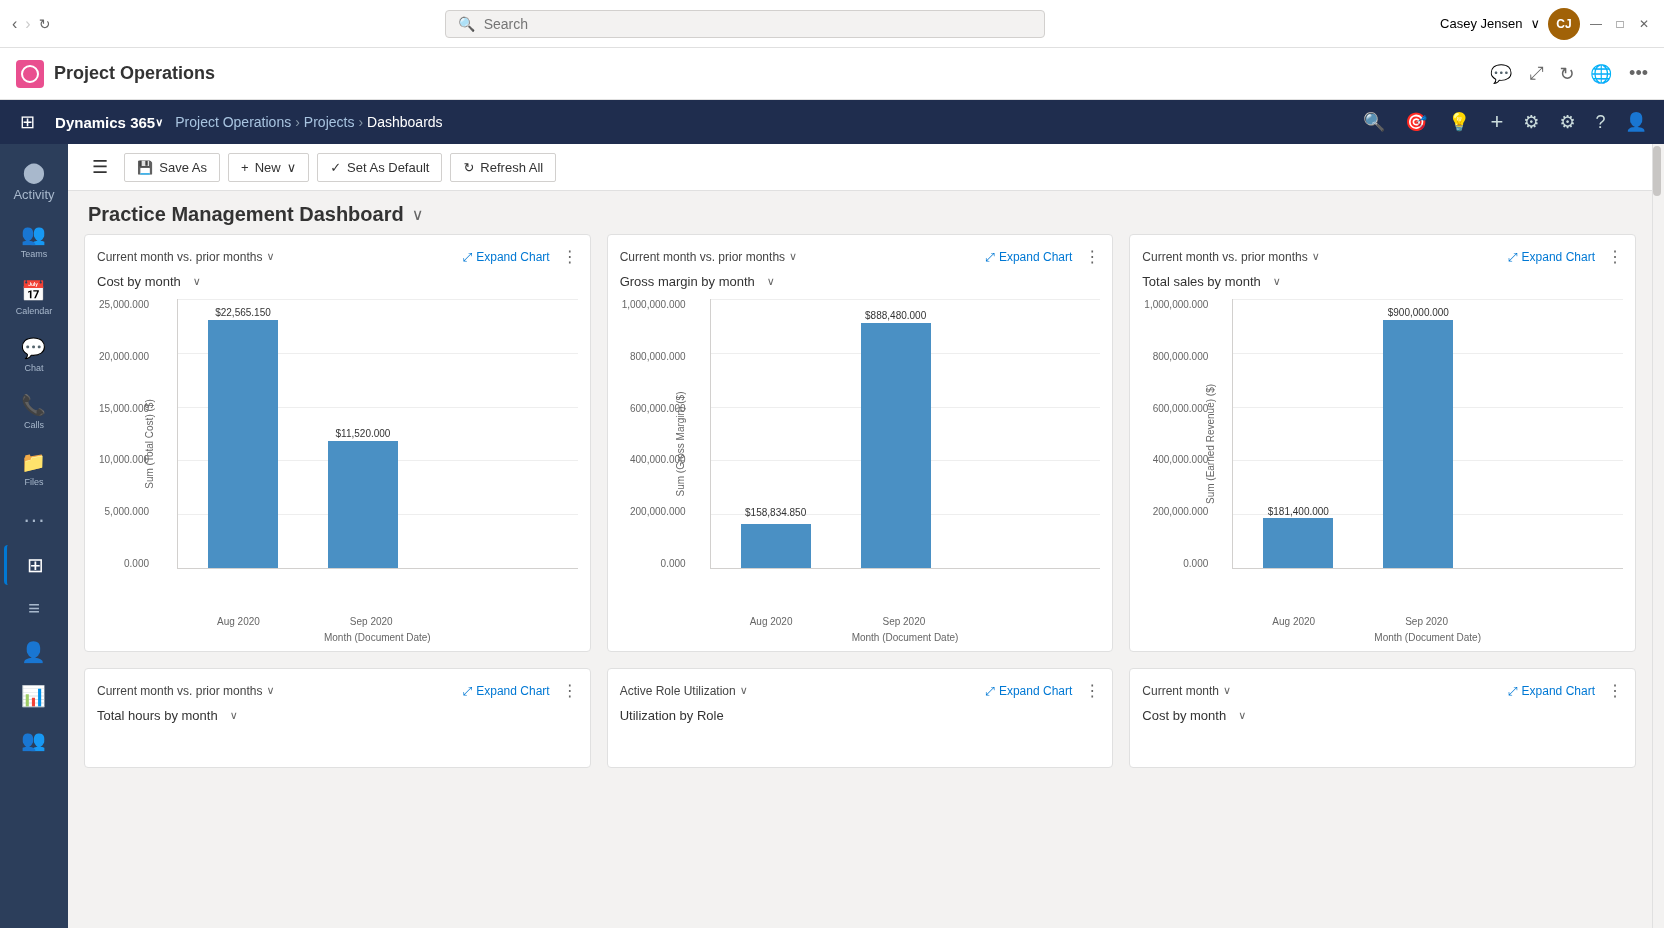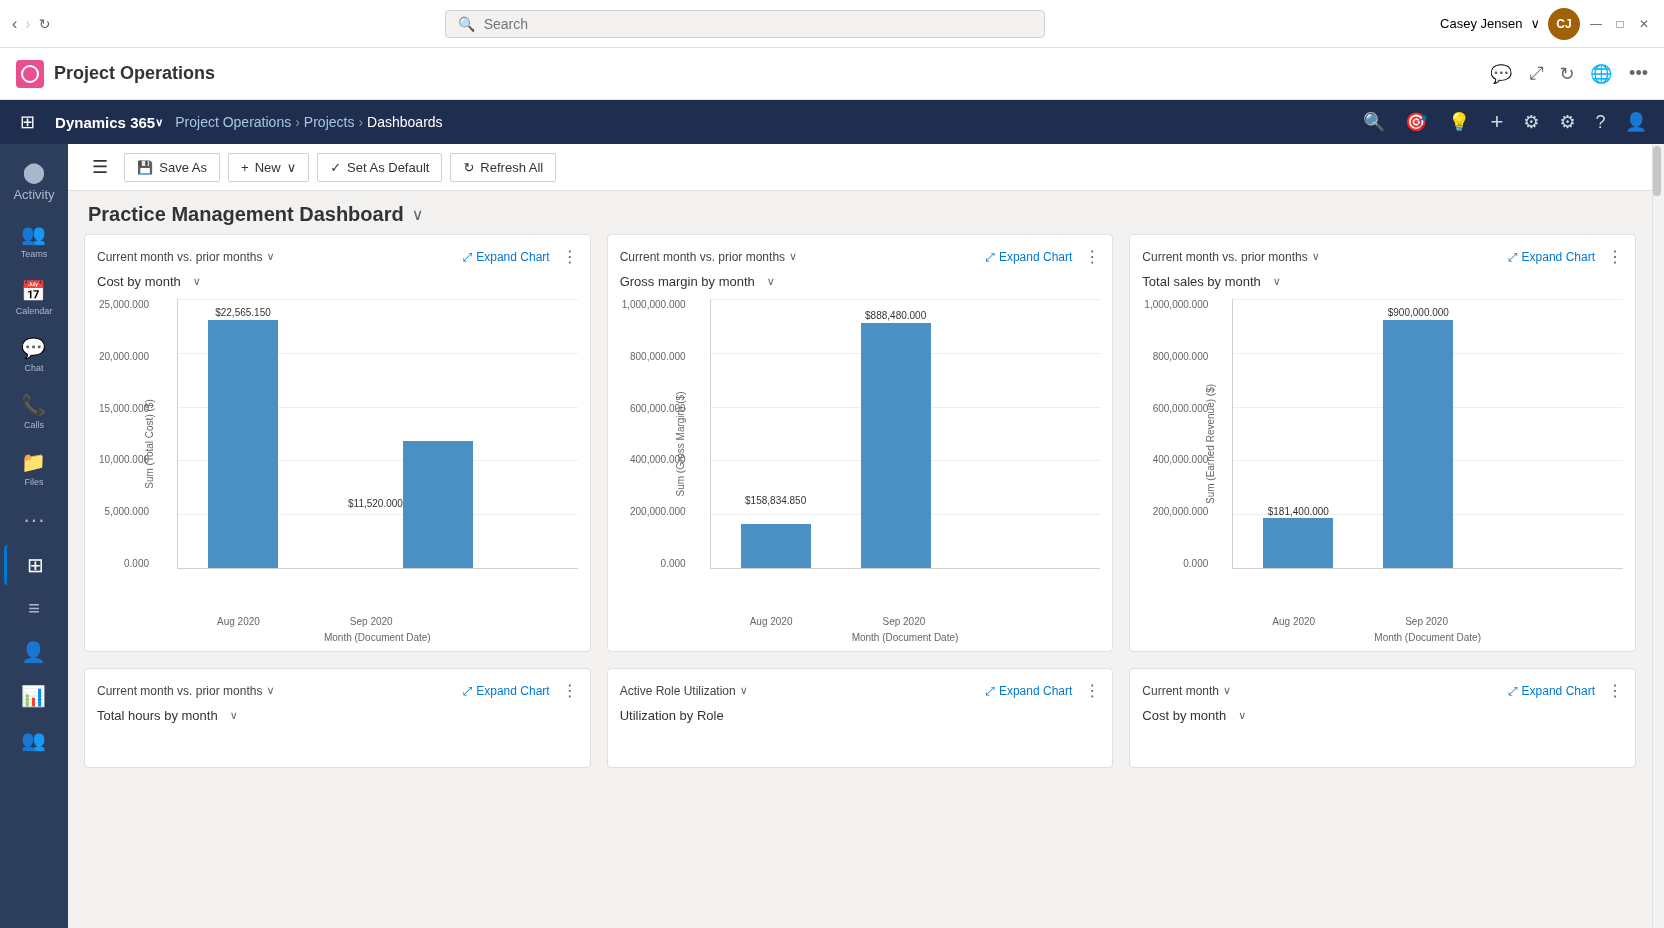--- a/index.html
+++ b/index.html
@@ -306,21 +306,21 @@
               <div style="position:absolute;left:0;right:0;top:20%;border-top:1px solid #eeeeee;"></div>
               <div style="position:absolute;left:0;right:0;top:40%;border-top:1px solid #eeeeee;"></div>
               <div style="position:absolute;left:0;right:0;top:60%;border-top:1px solid #eeeeee;"></div>
               <div style="position:absolute;left:0;right:0;top:80%;border-top:1px solid #eeeeee;"></div>
 
               <div style="position:absolute;bottom:0;left:30px;display:flex;align-items:flex-end;gap:50px;height:calc(100% - 0px);">
                 <div style="display:flex;flex-direction:column;align-items:center;">
                   <span style="font-size:10px;color:#333;margin-bottom:2px;">$22,565.150</span>
                   <div style="width:70px;height:248px;background:#4a90c4;"></div>
                 </div>
-                <div style="display:flex;flex-direction:row;align-items:center;margin-left:20px;">
+                <div style="display:flex;flex-direction:column;align-items:center;">
                   <span style="font-size:10px;color:#333;margin-bottom:2px;">$11,520.000</span>
                   <div style="width:70px;height:127px;background:#4a90c4;"></div>
                 </div>
               </div>
             </div>
 
             <div style="position:absolute;bottom:-38px;left:0;right:0;display:flex;justify-content:flex-start;gap:90px;padding-left:40px;">
               <span style="font-size:10px;color:#666;">Aug 2020</span>
               <span style="font-size:10px;color:#666;">Sep 2020</span>
             </div>
@@ -359,21 +359,21 @@
             </div>
             <div style="position:absolute;left:-82px;top:50%;transform:translateY(-50%) rotate(-90deg);font-size:10px;color:#666;white-space:nowrap;">Sum (Gross Margin) ($)</div>
             <div style="position:absolute;left:0;right:0;top:0;bottom:20px;border-left:1px solid #d2d0ce;border-bottom:1px solid #d2d0ce;">
               <div style="position:absolute;left:0;right:0;top:0%;border-top:1px solid #eeeeee;"></div>
               <div style="position:absolute;left:0;right:0;top:20%;border-top:1px solid #eeeeee;"></div>
               <div style="position:absolute;left:0;right:0;top:40%;border-top:1px solid #eeeeee;"></div>
               <div style="position:absolute;left:0;right:0;top:60%;border-top:1px solid #eeeeee;"></div>
               <div style="position:absolute;left:0;right:0;top:80%;border-top:1px solid #eeeeee;"></div>
               <div style="position:absolute;bottom:0;left:30px;display:flex;align-items:flex-end;gap:50px;height:calc(100% - 0px);">
                 <div style="display:flex;flex-direction:column;align-items:center;">
-                  <span style="font-size:10px;color:#333;margin-bottom:18px;">$158,834.850</span>
+                  <span style="font-size:10px;color:#333;margin-bottom:6px;">$158,834.850</span>
                   <div style="width:70px;height:44px;background:#4a90c4;"></div>
                 </div>
                 <div style="display:flex;flex-direction:column;align-items:center;">
                   <span style="font-size:10px;color:#333;margin-bottom:2px;">$888,480.000</span>
                   <div style="width:70px;height:245px;background:#4a90c4;"></div>
                 </div>
               </div>
             </div>
             <div style="position:absolute;bottom:-38px;left:0;right:0;display:flex;justify-content:flex-start;gap:90px;padding-left:40px;">
               <span style="font-size:10px;color:#666;">Aug 2020</span>

